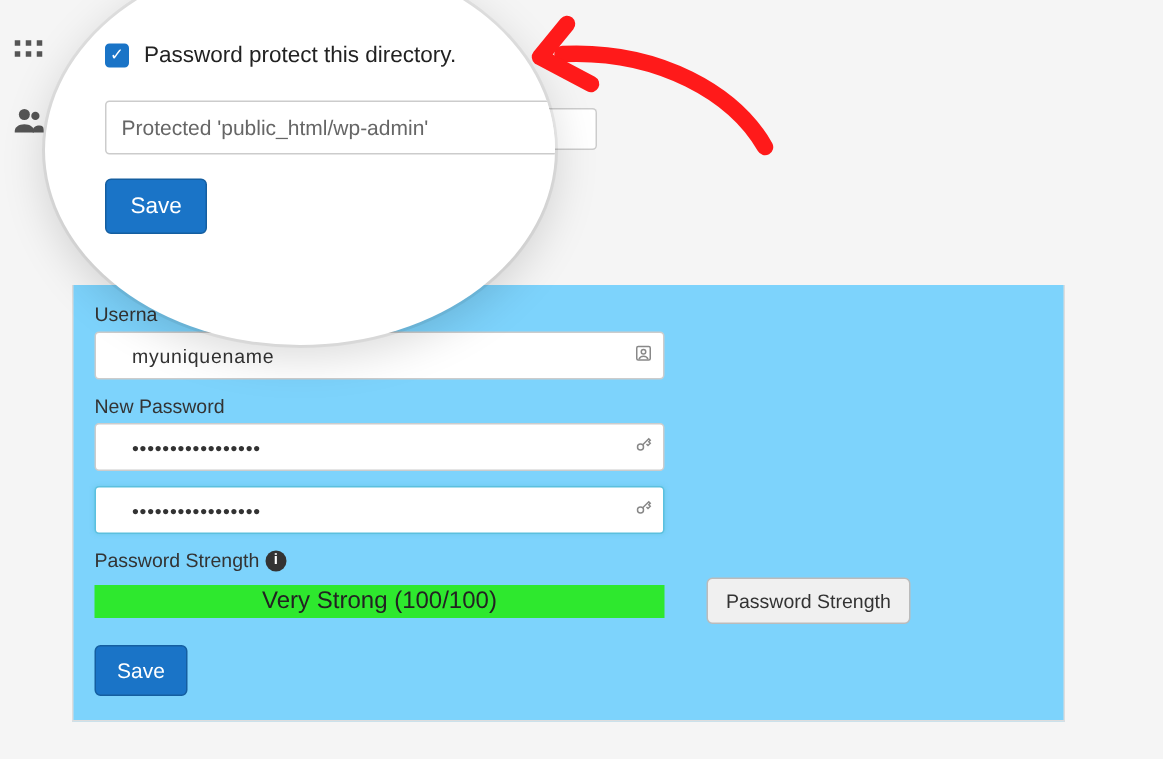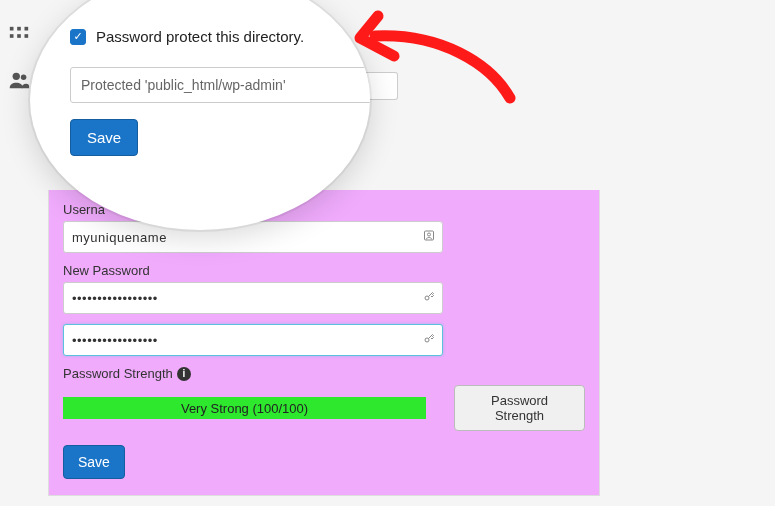--- a/index.html
+++ b/index.html
@@ -27,40 +27,40 @@
     }
     .sidebar-icon {
       width: 22px;
       height: 22px;
       fill: #555;
     }
     .main-panel {
       position: absolute;
       left: 48px;
       top: 190px;
-      width: 552px;
-      background: #f0abfc;
+      width: 662px;
+      background: #7dd3fc;
       border: 1px solid #ddd;
       border-top: none;
       padding: 12px 14px 16px 14px;
     }
     .field-label {
       font-size: 13px;
       color: #333;
       margin-bottom: 4px;
       display: flex;
       align-items: center;
       gap: 4px;
     }
     .text-input {
       width: 380px;
       height: 32px;
       border: 1px solid #ccc;
       border-radius: 3px;
-      padding: 4px 34px 4px 8px;
+      padding: 4px 34px 4px 24px;
       font-size: 13px;
       font-family: inherit;
       background: #fff;
       color: #333;
       letter-spacing: 0.5px;
       position: relative;
     }
     .input-wrap {
       position: relative;
       width: 380px;
@@ -81,21 +81,21 @@
       gap: 28px;
       margin-top: 4px;
     }
     .strength-bar {
       width: 380px;
       height: 22px;
       background: #2ee82e;
       display: flex;
       align-items: center;
       justify-content: center;
-      font-size: 13px;
+      font-size: 16px;
       color: #222;
     }
     .btn {
       display: inline-block;
       border-radius: 4px;
       padding: 8px 14px;
       font-size: 14px;
       border: 1px solid transparent;
       cursor: pointer;
     }

